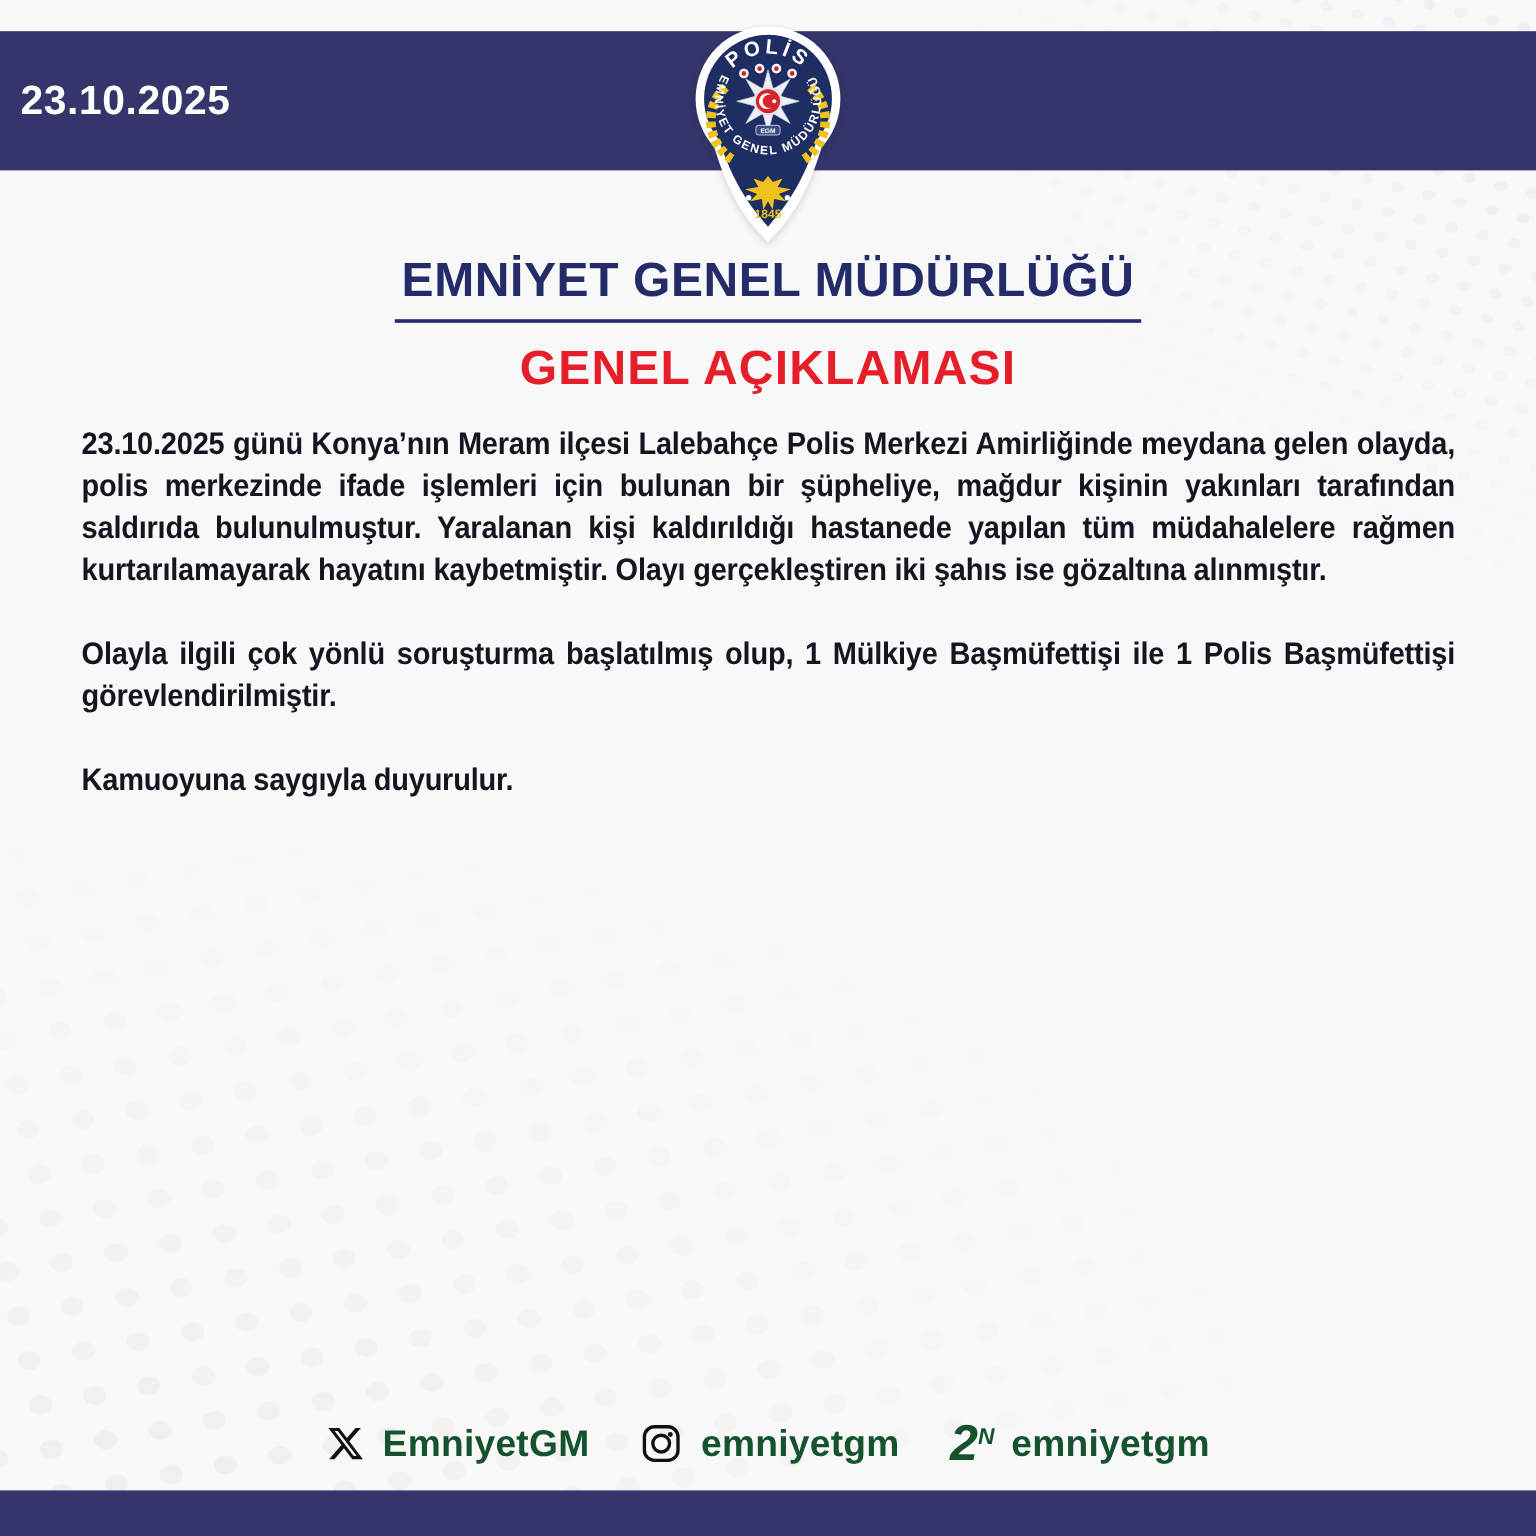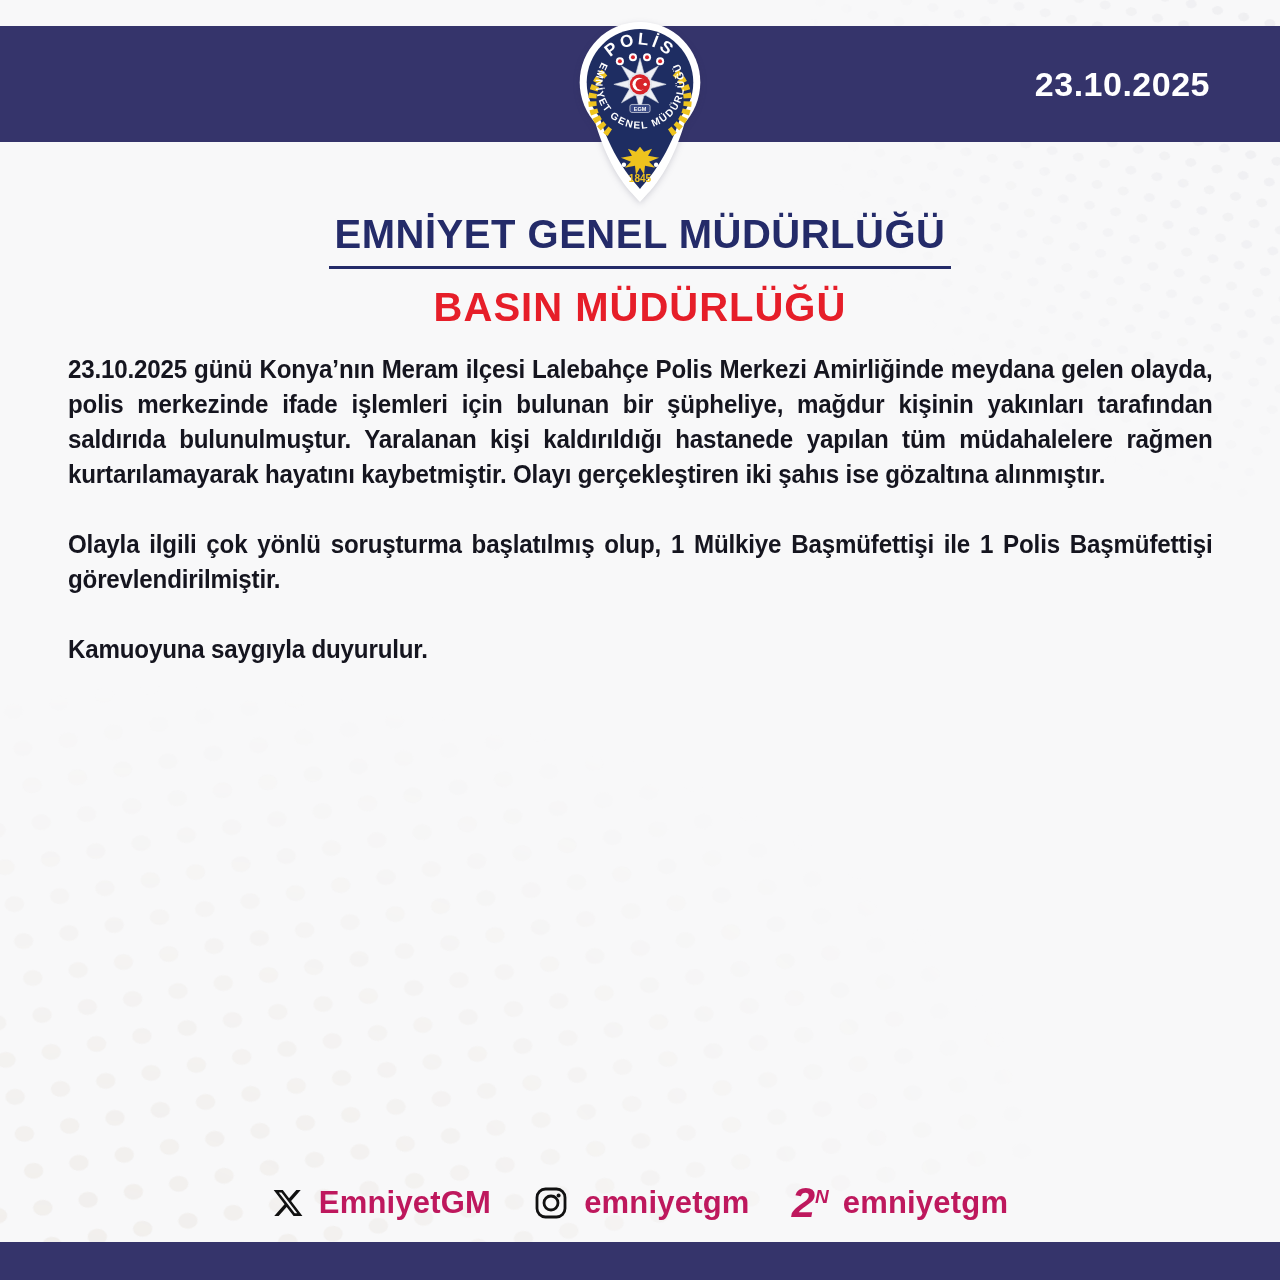--- a/index.html
+++ b/index.html
@@ -23,21 +23,21 @@
     background-image: radial-gradient(#efece9 9px, transparent 10px);
     background-size: 46px 38px;
     transform: rotate(-10deg) skewX(4deg);
     -webkit-mask-image: radial-gradient(ellipse at bottom left, rgba(0,0,0,.95), transparent 72%);
     mask-image: radial-gradient(ellipse at bottom left, rgba(0,0,0,.95), transparent 72%);
   }
   
   .top-bar {
     position:absolute; left:0; right:0; top:26px; height:116px;
     background:#35346b;
-    display:flex; align-items:center; justify-content:flex-end;padding-left:17px;
+    display:flex; align-items:center; padding-left:17px;
   }
   .date {
     color:#ffffff; font-weight:bold; font-size:34px; letter-spacing:.5px;
     margin-right:70px;
   }
   .crest-wrap {
     position:absolute; top:20px; left:50%; transform:translateX(-50%);
     width:142px; height:186px; z-index:5;
     filter: drop-shadow(0 2px 3px rgba(40,40,70,.18));
   }
@@ -56,21 +56,21 @@
     transform:scaleX(0.929); transform-origin:left top;
     color:#15151f; font-size:26px; font-weight:bold; line-height:35px;
     letter-spacing:-0.2px;
   }
   .body-text p { margin:0 0 35px 0; text-align:justify; }
   .body-text p:last-child { text-align:left; }
   
   .social-row {
     position:absolute; left:0; right:0; top:1178px; height:50px; z-index:4;
     display:flex; align-items:center; justify-content:center; gap:42px;
-    color:#be185d;
+    color:#14532d;
   }
   .social-item { display:flex; align-items:center; gap:15px; }
   .social-item .handle { font-size:31px; font-weight:bold; letter-spacing:.2px; }
   .icon-x svg, .icon-ig svg { display:block; }
   .ns-glyph { font-weight:bold; font-size:42px; line-height:1; letter-spacing:-1px;font-style:italic; }
   .ns-glyph sup { font-size:19px; vertical-align:14px; margin-left:1px; font-weight:bold; }
   
   .bottom-bar { position:absolute; left:0; right:0; bottom:0; height:38px; background:#35346b; }
 </style>
 </head>
@@ -137,21 +137,21 @@
         <circle cx="54" cy="144" r="2.2" fill="#ffffff"></circle>
         <circle cx="86" cy="144" r="2.2" fill="#ffffff"></circle>
       </g>
 
       <text x="70" y="161" font-size="10" font-weight="bold" fill="#eec31e" text-anchor="middle" font-family="Liberation Sans, sans-serif">1845</text>
     </svg>
   </div>
 
   <div class="title-block">
     <h1 class="main-title">EMNİYET GENEL MÜDÜRLÜĞÜ</h1>
-    <div class="sub-title">BASIN MÜDÜRLÜĞÜ</div>
+    <div class="sub-title">GENEL AÇIKLAMASI</div>
   </div>
 
   <div class="body-text">
     <p>23.10.2025 günü Konya’nın Meram ilçesi Lalebahçe Polis Merkezi Amirliğinde meydana gelen olayda, polis merkezinde ifade işlemleri için bulunan bir şüpheliye, mağdur kişinin yakınları tarafından saldırıda bulunulmuştur. Yaralanan kişi kaldırıldığı hastanede yapılan tüm müdahalelere rağmen kurtarılamayarak hayatını kaybetmiştir. Olayı gerçekleştiren iki şahıs ise gözaltına alınmıştır.</p>
     <p>Olayla ilgili çok yönlü soruşturma başlatılmış olup, 1 Mülkiye Başmüfettişi ile 1 Polis Başmüfettişi görevlendirilmiştir.</p>
     <p>Kamuoyuna saygıyla duyurulur.</p>
   </div>
 
   <div class="social-row">
 

